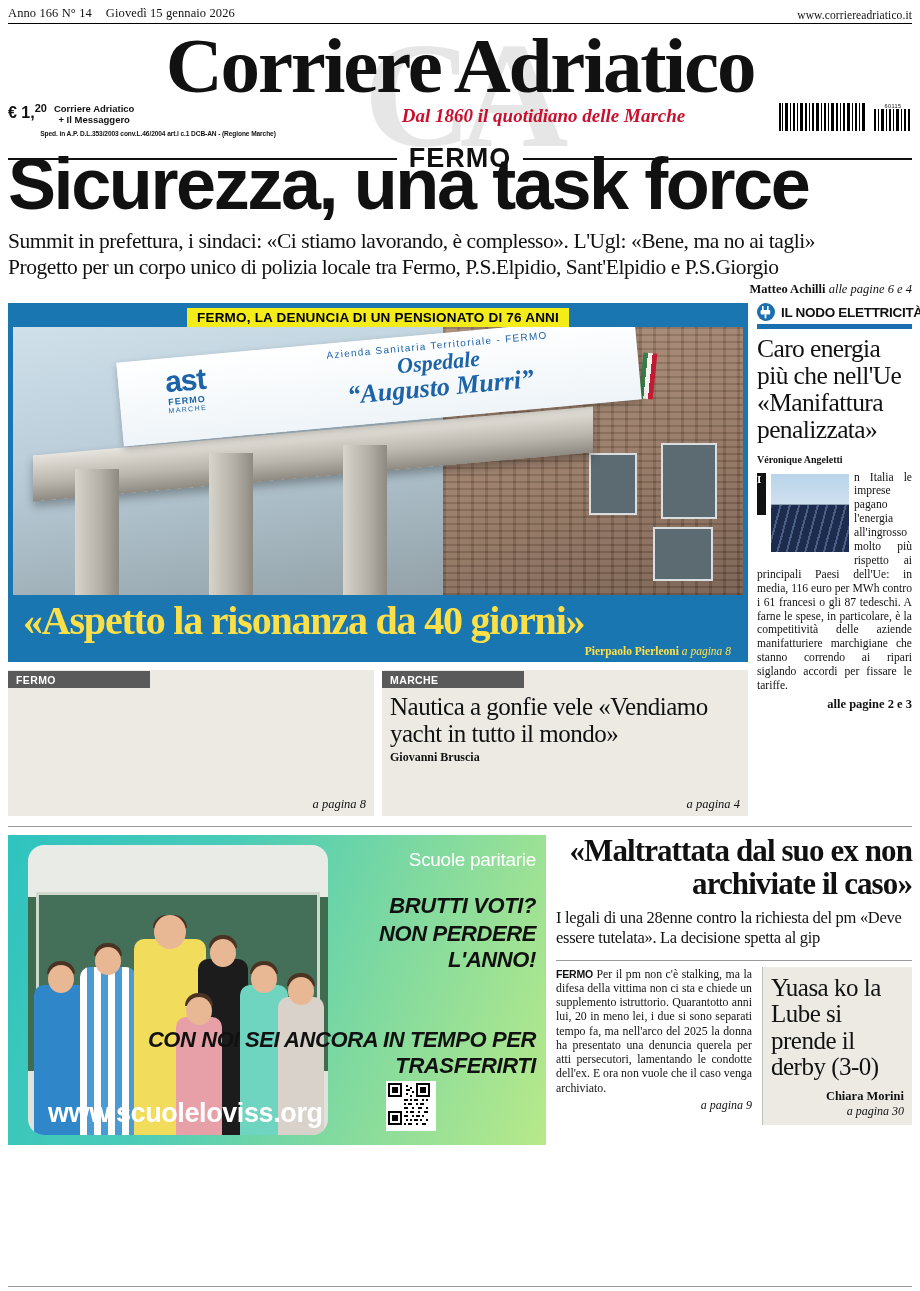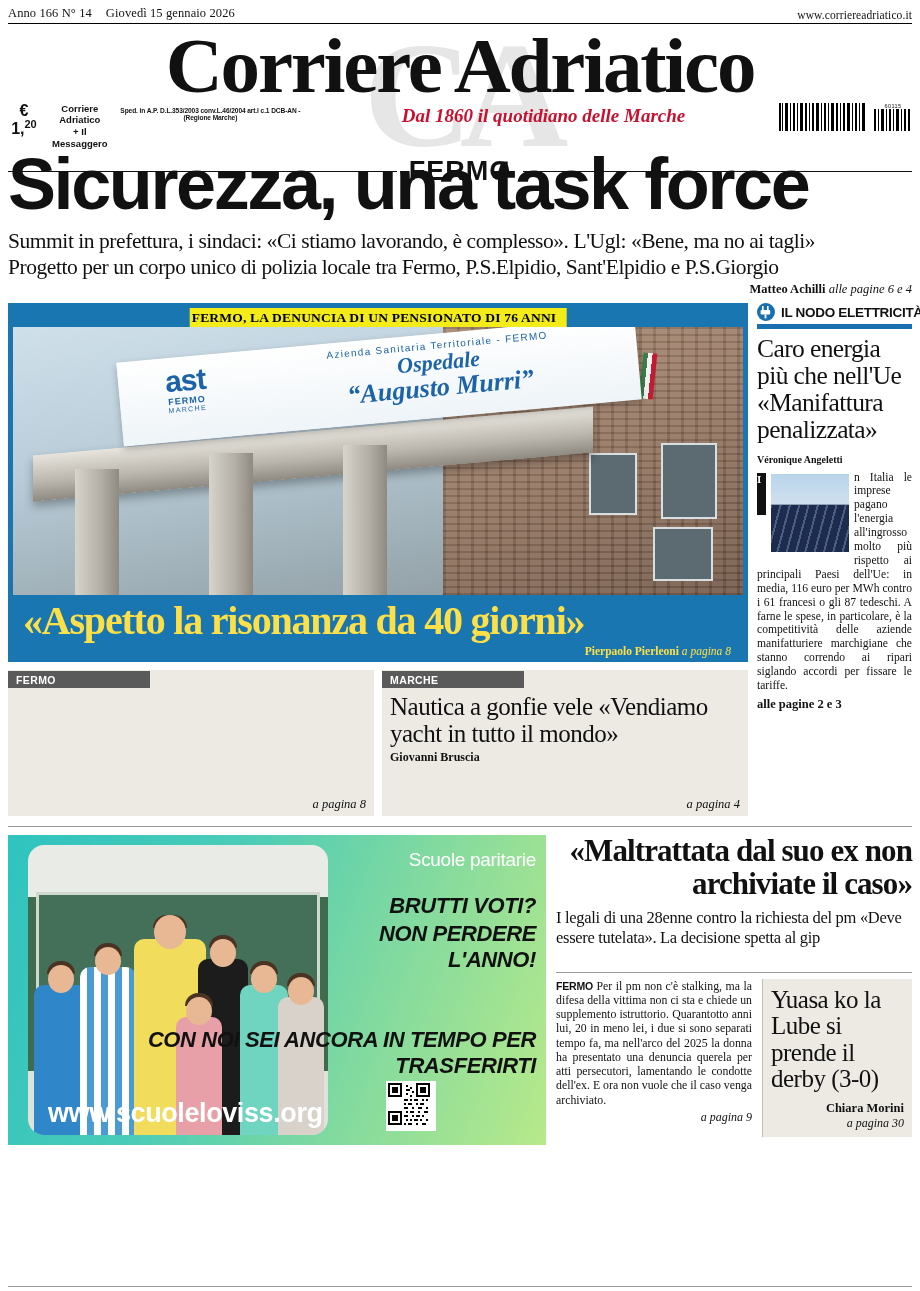--- a/index.html
+++ b/index.html
@@ -24,21 +24,21 @@
   .masthead{position:relative;text-align:center;height:108px;}
   .wm{position:absolute;left:50%;top:-6px;transform:translateX(-50%);
       font-family:"Liberation Serif",serif;font-size:150px;color:#e6e6e6;
       font-weight:700;letter-spacing:-12px;z-index:0;line-height:1;user-select:none;}
   .logo{position:relative;z-index:2;font-family:"Liberation Serif",serif;
         font-weight:700;font-size:79px;letter-spacing:-2.2px;line-height:1.02;
         margin-top:2px;}
 
   .under{position:relative;display:flex;align-items:flex-start;justify-content:space-between;
          margin-top:-4px;z-index:2;}
-  .priceblk{display:flex;gap:0;width:300px;}
+  .priceblk{display:flex;flex-direction:column;gap:0;width:300px;}
   .pricerow{display:flex;align-items:flex-start;gap:7px;}
   .price{font-family:"Liberation Sans",sans-serif;font-weight:700;font-size:16px;line-height:1;}
   .price sup{font-size:11px;}
   .pubnames{font-family:"Liberation Sans",sans-serif;font-weight:700;font-size:9.5px;line-height:1.25;}
   .sped{font-family:"Liberation Sans",sans-serif;font-weight:700;font-size:6.6px;margin-top:4px;letter-spacing:-.1px;}
 
   .tagline{font-family:"Liberation Serif",serif;font-style:italic;font-weight:700;
            color:#c8102e;font-size:19px;text-align:center;flex:1;margin-top:2px;}
 
   .barcodes{display:flex;gap:9px;align-items:flex-end;}
@@ -62,22 +62,22 @@
 
   
   .cols{display:flex;gap:9px;margin-top:6px;}
   .colL{width:740px;}
   .colR{width:155px;}
 
   
   .photoblk{position:relative;background:#1a76b0;padding:5px 5px 0 5px;}
   .kicker-wrap{position:relative;height:19px;}
   .kicker{position:absolute;left:50%;transform:translateX(-50%);top:0;
-          background:#f3ec19;color:#000;font-family:Liberation Serif, serif;
-          font-weight:700;font-size:13.5px;padding:2px 10px 2px 2px;white-space:nowrap;letter-spacing:.2px;}
+          background:#f3ec19;color:#000;font-family:Liberation Sans, sans-serif;
+          font-weight:700;font-size:13.5px;padding:2px 10px 2px 10px;white-space:nowrap;letter-spacing:.2px;}
   .photo{position:relative;height:268px;overflow:hidden;background:#9aa7ad;}
   .ph-sky{position:absolute;inset:0;background:linear-gradient(170deg,#cfe0ea 0%,#b9ccd8 38%,#9fb0b8 70%,#8b959a 100%);}
   .ph-bld{position:absolute;right:0;top:0;width:300px;height:100%;
           background:linear-gradient(160deg,#a98a72 0%,#8e6f5a 55%,#6f5545 100%);}
   .ph-bld::after{content:"";position:absolute;inset:0;
           background:repeating-linear-gradient(0deg,rgba(0,0,0,.10) 0 2px,rgba(255,255,255,.06) 2px 7px),
                      repeating-linear-gradient(90deg,rgba(0,0,0,.10) 0 3px,rgba(255,255,255,.05) 3px 14px);}
   .ph-win{position:absolute;background:#5c6a72;border:2px solid #d9dee0;}
   .ph-canopy{position:absolute;left:20px;top:104px;width:560px;height:46px;
              background:linear-gradient(180deg,#e7e4dd 0%,#b9b5ac 60%,#8e8a81 100%);
@@ -125,21 +125,21 @@
           letter-spacing:-.6px;margin-top:6px;}
   .r-au{font-family:"Liberation Serif",serif;font-weight:700;font-size:10px;margin-top:10px;}
   .r-body{font-family:"Liberation Serif",serif;font-size:11.6px;line-height:1.2;margin-top:6px;text-align:justify;}
   .dropcap{float:left;background:#111;color:#fff;font-family:"Liberation Serif",serif;
            font-weight:700;font-size:11px;width:9px;height:42px;margin:2px 5px 0 0;}
   .r-photo{float:left;width:78px;height:78px;margin:3px 5px 3px 0;
            background:linear-gradient(180deg,#b9d4ea 0%,#cfe0ee 38%,#5d6e86 40%,#2f3f63 100%);position:relative;overflow:hidden;}
   .r-photo::after{content:"";position:absolute;left:-10%;top:40%;width:130%;height:70%;
            background:repeating-linear-gradient(105deg,#1d2b4d 0 7px,#4a5d86 7px 9px),
                       repeating-linear-gradient(15deg,rgba(255,255,255,.25) 0 1px,transparent 1px 11px);}
-  .r-pages{text-align:left;font-family:"Liberation Serif",serif;font-weight:700;font-size:12.5px;margin-top:4px;}
+  .r-pages{text-align:right;font-family:"Liberation Serif",serif;font-weight:700;font-size:12.5px;margin-top:4px;}
 
   
   .lower{display:flex;gap:10px;margin-top:10px;border-top:1.3px solid #999;padding-top:8px;}
   .adbox{width:538px;height:310px;position:relative;overflow:hidden;
          background:linear-gradient(110deg,#2fc3bf 0%,#49cbb8 35%,#7fd9a0 65%,#b8e98a 100%);}
   .ad-photo{position:absolute;left:20px;top:10px;width:300px;height:290px;border-radius:16px;overflow:hidden;
             background:linear-gradient(180deg,#e9ece6 0 18%,#3f6b4f 18% 78%,#dfe3dc 78% 100%);}
   .ad-photo .board{position:absolute;left:8px;top:16%;right:8px;height:56%;background:#44705a;border:3px solid #cfd8cc;}
   .kid{position:absolute;bottom:0;border-radius:10px 10px 0 0;}
   .kid .head{position:absolute;left:50%;transform:translateX(-50%);top:-20px;width:26px;height:28px;border-radius:50%;background:#e8b894;}
@@ -156,21 +156,21 @@
          color:#111;letter-spacing:-.4px;}
   .ad-url{position:absolute;left:40px;bottom:16px;font-family:"Liberation Sans",sans-serif;
           font-weight:700;font-size:27px;color:#fff;letter-spacing:-.4px;}
   .qr{position:absolute;right:110px;bottom:14px;width:46px;height:46px;background:#fff;padding:2px;}
   .qr svg{display:block;}
 
   .lowerR{flex:1;}
   .bighead2{font-family:"Liberation Serif",serif;font-weight:700;font-size:31px;line-height:1.04;
             letter-spacing:-.9px;text-align:right;}
   .sub2{font-family:"Liberation Serif",serif;font-size:16.5px;line-height:1.2;margin-top:8px;letter-spacing:-.3px;}
-  .split{display:flex;gap:10px;margin-top:24px;border-top:1.3px solid #999;padding-top:6px;}
+  .split{display:flex;gap:10px;margin-top:12px;border-top:1.3px solid #999;padding-top:6px;}
   .splitL{width:196px;font-family:"Liberation Serif",serif;font-size:11.8px;line-height:1.21;text-align:justify;}
   .splitL b{font-family:"Liberation Sans",sans-serif;font-weight:700;font-size:10.5px;letter-spacing:-.2px;}
   .splitL .pg{text-align:right;font-style:italic;margin-top:3px;font-size:12px;}
   .splitR{flex:1;background:#eceae3;padding:8px 8px 6px 8px;border-left:1px solid #bdbdb6;}
   .splitR .h{font-family:"Liberation Serif",serif;font-size:25px;line-height:1.06;letter-spacing:-.5px;}
   .splitR .au{text-align:right;font-weight:700;font-size:12.5px;margin-top:8px;}
   .splitR .pg{text-align:right;font-style:italic;font-size:12px;}
   .botrule{position:absolute;left:8px;right:8px;bottom:4px;height:1.3px;background:#999;}
 </style>
 </head>

